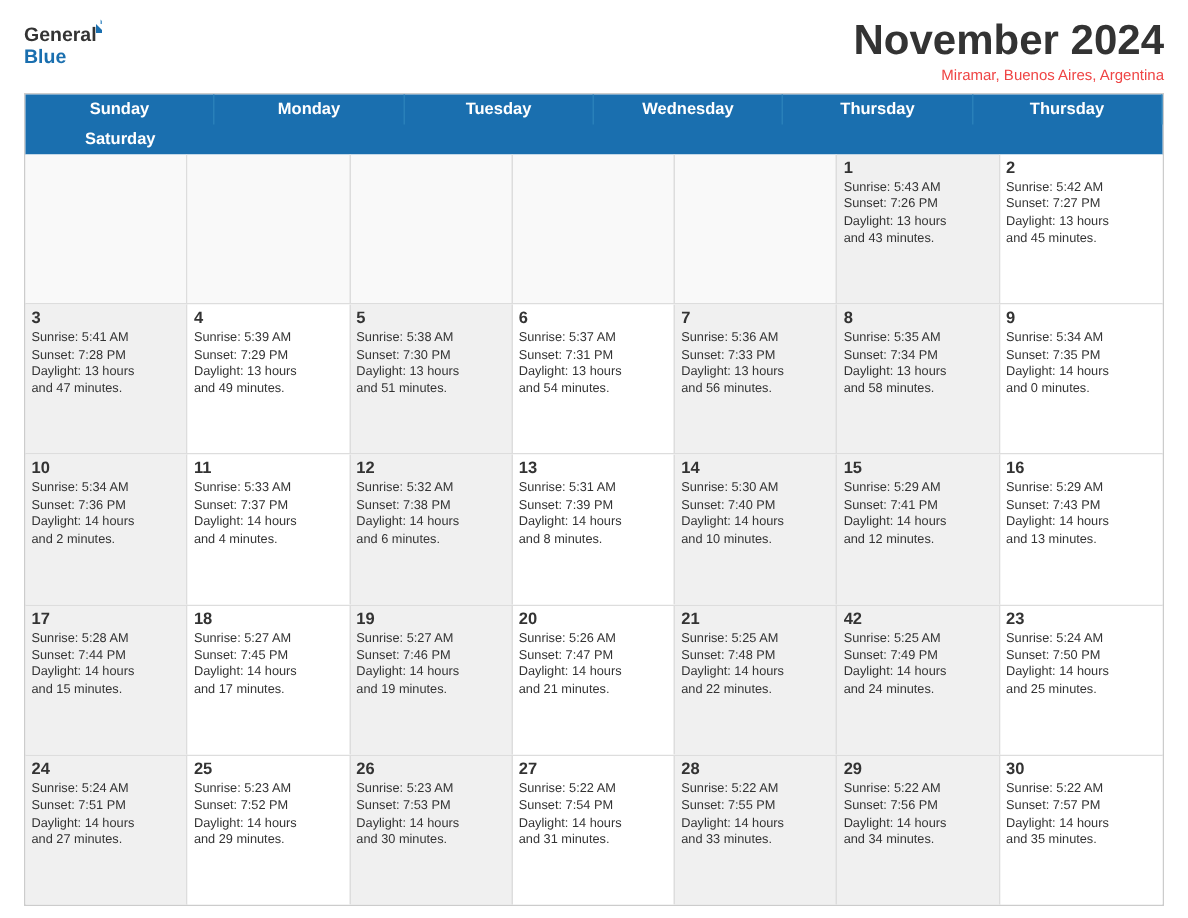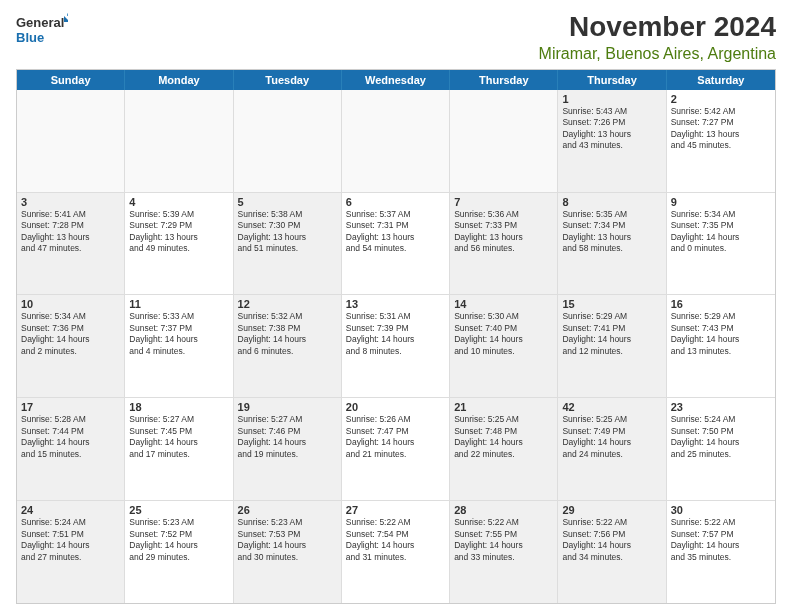--- a/index.html
+++ b/index.html
@@ -31,33 +31,33 @@
     .title-block {
       text-align: right;
     }
     .main-title {
       font-size: 28px;
       font-weight: bold;
       color: #333;
       line-height: 1.1;
     }
     .subtitle {
-      font-size: 16px;
-      color: #4d7c0f;
+      font-size: 10px;
+      color: #ef4444;
       margin-top: 2px;
     }
     .calendar {
       flex: 1;
       display: flex;
       flex-direction: column;
       border: 1px solid #ccc;
     }
     .cal-header {
       display: grid;
-      grid-template-columns: repeat(7, 1fr);
+      grid-template-columns: repeat(6, 1fr);
       background: #1a6faf;
     }
     .cal-header-cell {
       color: #fff;
       font-size: 11px;
       font-weight: bold;
       padding: 4px 4px;
       text-align: center;
       border-right: 1px solid #2980b9;
     }

